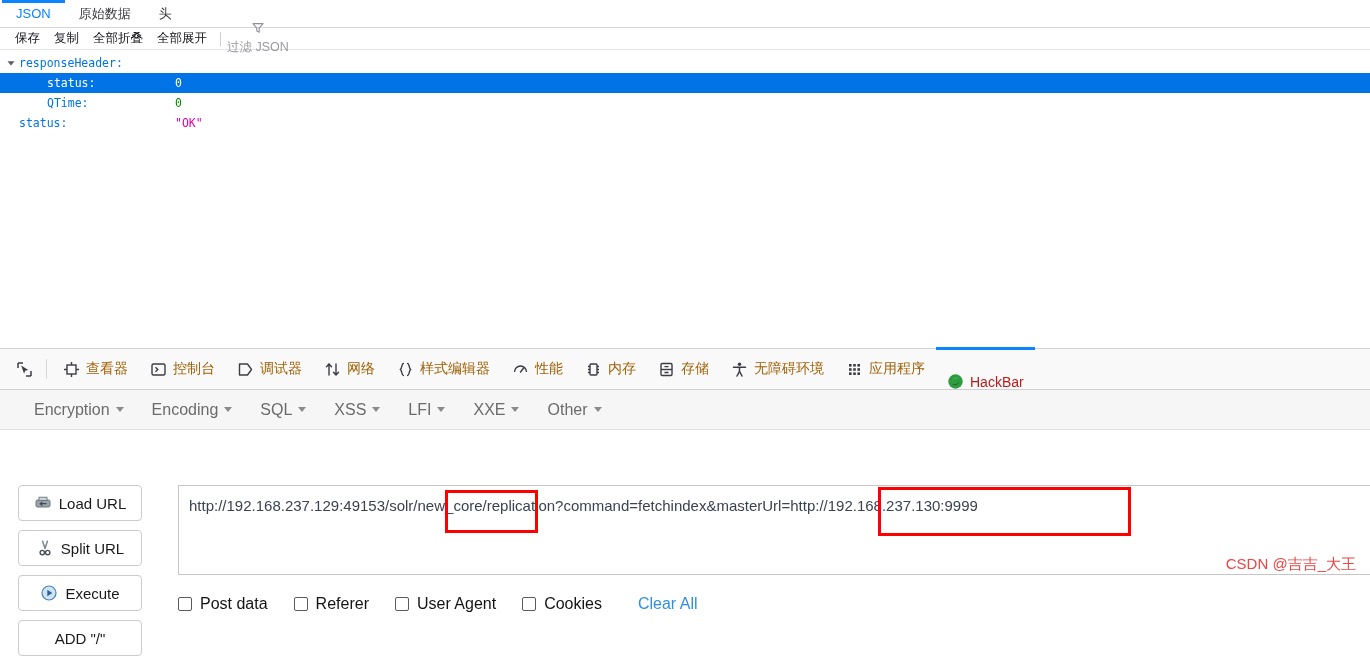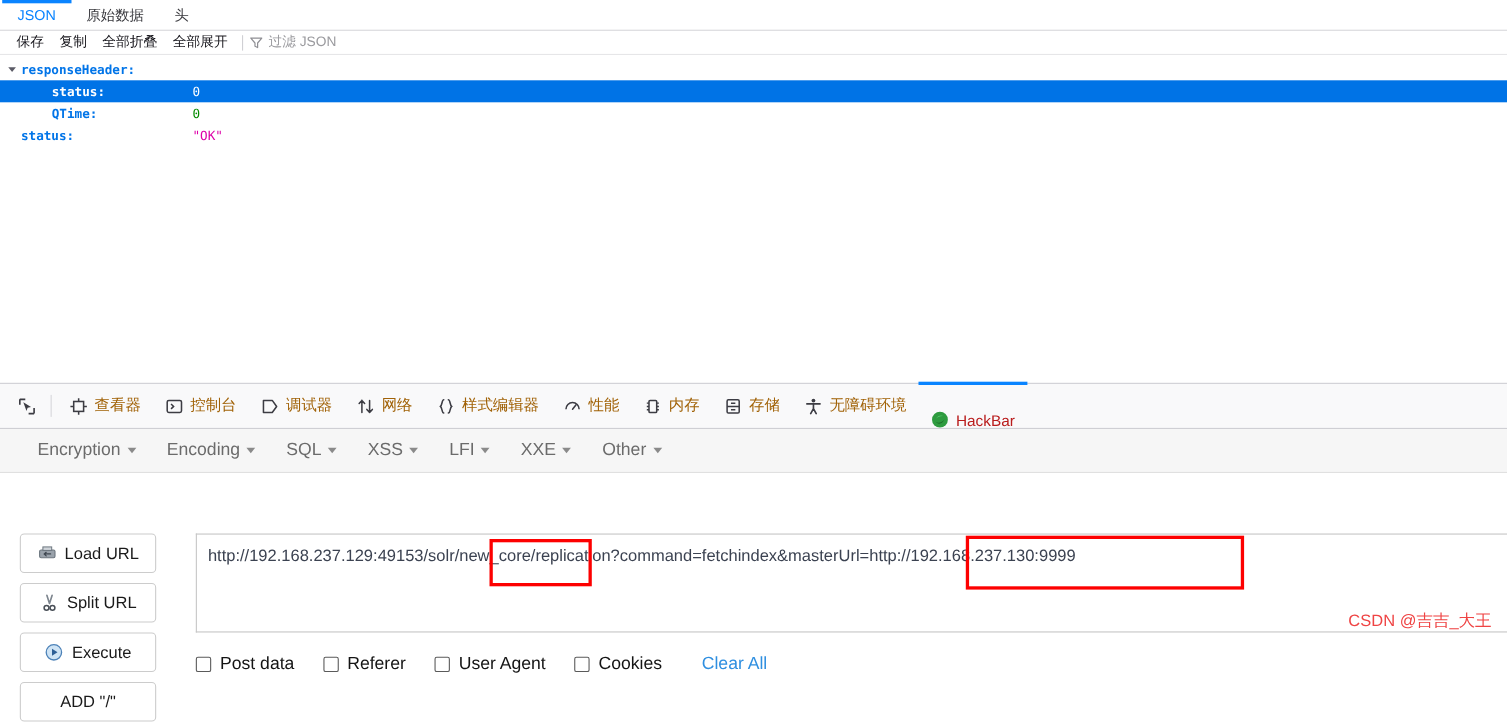--- a/index.html
+++ b/index.html
@@ -50,21 +50,21 @@
     font-size: 12.5px;
     color: #0c0c0d;
     gap: 0;
   }
   .json-toolbar .tb-btn {
     padding: 0 7px; cursor: default; white-space: nowrap; color: #15141a;
   }
   .json-toolbar .tb-sep {
     width: 1px; height: 14px; background: #d0d0d4; margin: 0 6px;
   }
-  .filter-wrap { display: flex; align-items: center; gap: 5px; }
+  .filter-wrap { display: flex; align-items: center; gap: 5px; flex-direction: column; }
   .filter-icon { width: 12px; height: 12px; display: block; }
   .filter-placeholder { color: #9a9a9e; font-size: 12.5px; }
 
   .json-tree {
     padding-top: 3px;
     font-family: "DejaVu Sans Mono", monospace;
     font-size: 11.5px;
   }
   .jrow {
     display: flex; align-items: center;
@@ -75,21 +75,21 @@
   .twisty {
     width: 10px; height: 10px; margin-left: 6px; margin-right: 3px;
     flex: none; display: block;
   }
   .jkey { color: #0074e8; }
   .jrow.selected .jkey { color: #ffffff; }
   .jval { color: #0c0c0d; }
   .jval.num { color: #058b00; }
   .jval.str { color: #dd00a9; }
   .jrow.selected .jval { color: #ffffff; }
-  .key-col { display: inline-block; font-weight: bold; }
+  .key-col { display: inline-block; }
   .val-col { display: inline-block; }
 
   .indent-0 { padding-left: 19px; }
   .indent-1 { padding-left: 47px; }
 
   
   .devtools-tabs {
     position: absolute; left: 0; top: 348px; width: 1370px; height: 42px;
     background: #f9f9fa;
     border-top: 1px solid #cfcfd4;
@@ -350,20 +350,36 @@
     </div>
 
     <div class="dt-tab">
       <svg class="dt-icon" viewBox="0 0 17 17">
         <circle cx="8.5" cy="3.2" r="1.7" fill="#3c3c43"></circle>
         <path d="M2.5 6.2h12M8.5 6.2v4.2M8.5 10.4L6 15M8.5 10.4L11 15" stroke="#3c3c43" stroke-width="1.5" stroke-linecap="round"></path>
       </svg>
       <span>无障碍环境</span>
     </div>
 
+    <div class="dt-tab">
+      <svg class="dt-icon" viewBox="0 0 17 17">
+        <g fill="#3c3c43">
+          <rect x="3" y="3" width="2.6" height="2.6"></rect>
+            <rect x="7.2" y="3" width="2.6" height="2.6"></rect>
+            <rect x="11.4" y="3" width="2.6" height="2.6"></rect>
+          <rect x="3" y="7.2" width="2.6" height="2.6"></rect>
+            <rect x="7.2" y="7.2" width="2.6" height="2.6"></rect>
+            <rect x="11.4" y="7.2" width="2.6" height="2.6"></rect>
+          <rect x="3" y="11.4" width="2.6" height="2.6"></rect>
+            <rect x="7.2" y="11.4" width="2.6" height="2.6"></rect>
+            <rect x="11.4" y="11.4" width="2.6" height="2.6"></rect>
+        </g>
+      </svg>
+      <span>应用程序</span>
+    </div>
 
     <div class="dt-tab active">
       <svg class="dt-icon" viewBox="0 0 17 17">
         <circle cx="8.5" cy="8.5" r="7.2" fill="#2e9b3f"></circle>
         <path d="M4.5 10.5c2.6 1.6 6.2.6 8-2.3-1.2 4-5.6 5.3-8 2.3z" fill="#1d6b2a"></path>
         <path d="M11.5 5.2c-2.2-1.2-5.3-.2-6.6 2.5 1.6-1.9 4.3-2.6 6.6-2.5z" fill="#54c76a"></path>
       </svg>
       <span>HackBar</span>
     </div>
 

